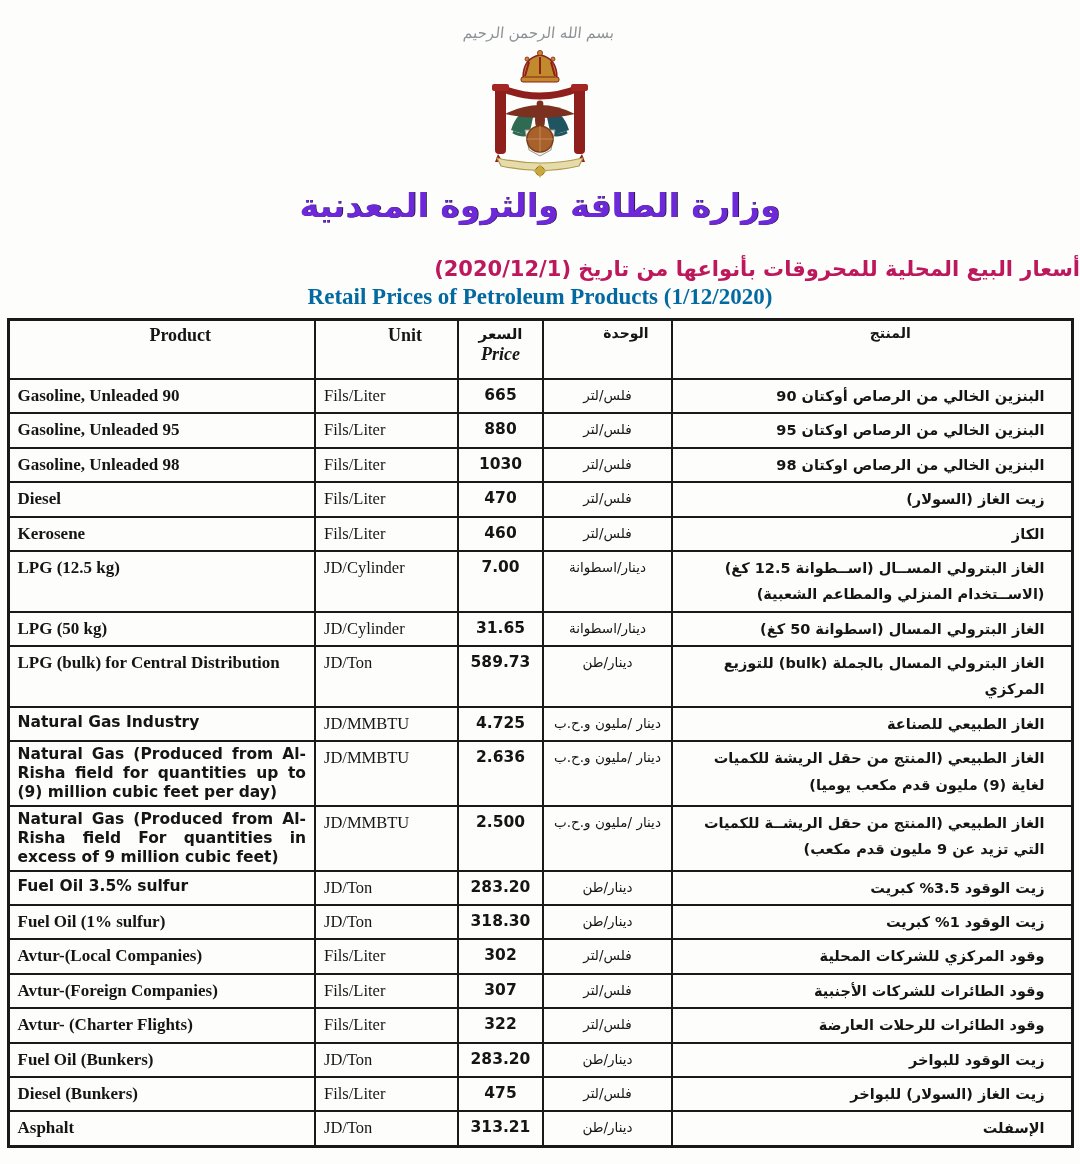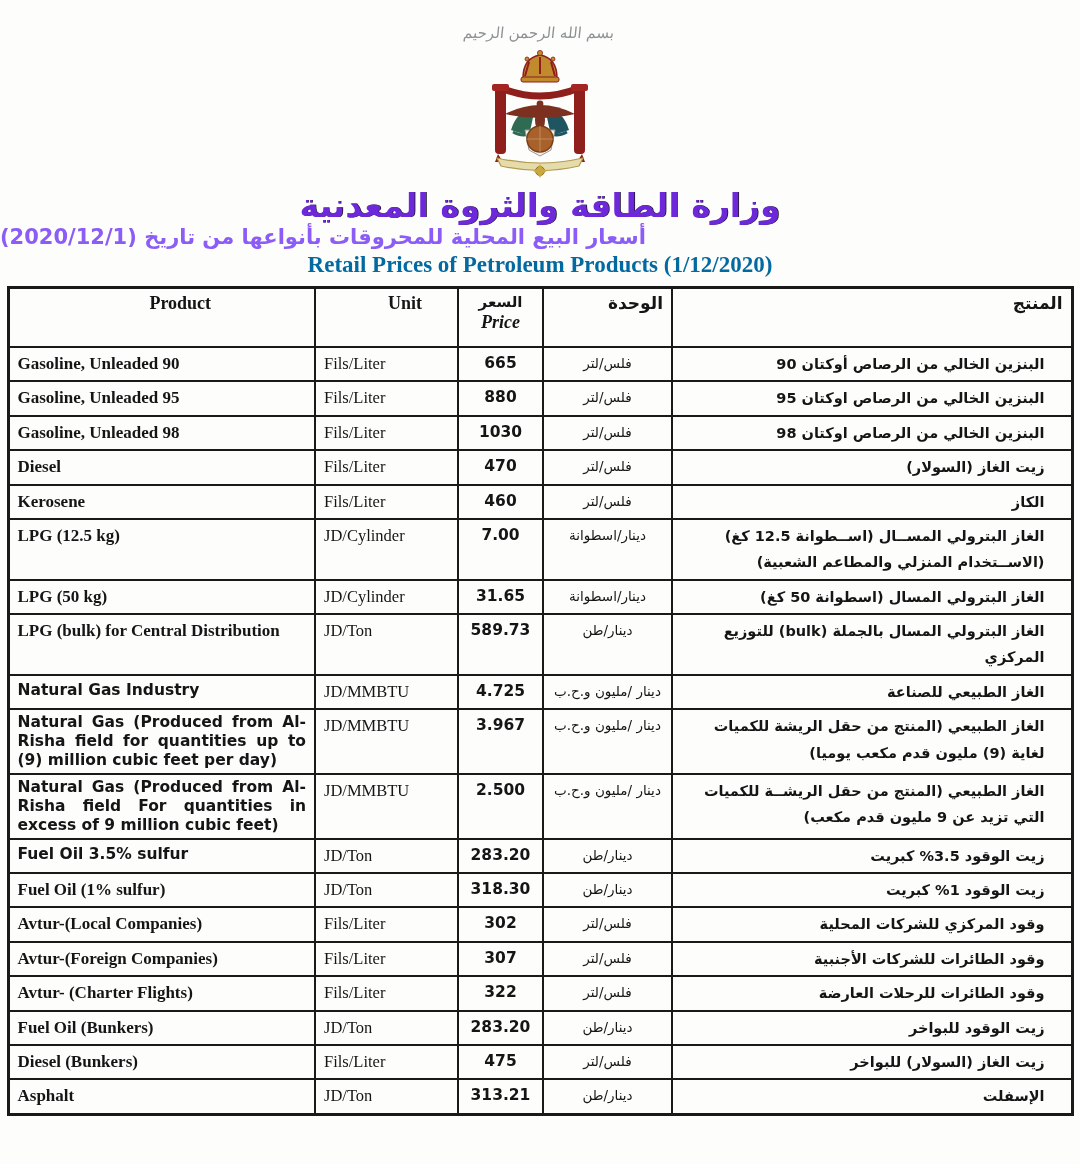--- a/index.html
+++ b/index.html
@@ -12,37 +12,37 @@
     font-family:"DejaVu Sans", sans-serif; font-size:15px;
     transform:skewX(-6deg); direction:rtl;
   }
   .emblem-wrap { text-align:center; margin-top:4px; height:132px; }
   .ministry {
     text-align:center; direction:rtl; font-family:"DejaVu Sans", sans-serif;
     font-weight:bold; font-size:33px; color:#6d28d9; margin-top:8px;
     text-shadow:0.7px 0 0 #161616; letter-spacing:1px;
   }
   .title-ar {
-    text-align:left; direction:rtl; font-family:"DejaVu Sans", sans-serif;
-    font-weight:bold; font-size:21px; color:#8b5cf6;
+    text-align:right; direction:rtl; font-family:"DejaVu Sans", sans-serif;
+    font-weight:bold; font-size:21px; margin-top:32px; color:#be185d;
   }
   .title-en {
     text-align:center; font-family:"Liberation Serif", serif;
     font-weight:bold; font-size:23px; margin-top:3px; color:#0369a1;
   }
   table.prices {
     border-collapse:collapse; margin:8px auto 0; width:1064px;
     table-layout:fixed; border:3px solid #191919;
   }
   th, td { border:2px solid #191919; vertical-align:top; padding:3px 8px; }
   thead th {
     font-family:"Liberation Serif", serif; font-weight:bold; font-size:18px;
     text-align:center; height:50px; vertical-align:top; padding-top:4px;padding-left:45px;
   }
-  thead th.ar { font-family:"DejaVu Sans", sans-serif; font-size:17px; direction:rtl;text-align:right; }
+  thead th.ar { font-family:"DejaVu Sans", sans-serif; font-size:14px; direction:rtl; }
   th.h-price { padding:4px 2px 2px; }
   th.h-price .pa {
     font-family:"DejaVu Sans", sans-serif; font-size:15px; font-weight:bold; direction:rtl;
   }
   th.h-price .pe {
     font-family:"Liberation Serif", serif; font-size:18px; font-weight:bold; margin-top:1px;font-style:italic;
   }
   .c-prod-en {
     font-family:"Liberation Serif", serif; font-weight:bold; font-size:17px;
     line-height:1.5; white-space:nowrap; overflow:hidden;
@@ -207,21 +207,21 @@
         <tr>
           <td class="c-prod-en sans" dir="ltr">Natural Gas Industry</td>
           <td class="c-unit-en" dir="ltr">JD/MMBTU</td>
           <td class="c-price" dir="ltr">4.725</td>
           <td class="c-unit-ar" dir="rtl">دينار /مليون و.ح.ب</td>
           <td class="c-prod-ar" dir="rtl">الغاز الطبيعي للصناعة</td>
         </tr>
         <tr>
           <td class="c-prod-en sans just" dir="ltr">Natural Gas (Produced from Al-Risha field for quantities up to (9) million cubic feet per day)</td>
           <td class="c-unit-en" dir="ltr">JD/MMBTU</td>
-          <td class="c-price" dir="ltr">3.967</td>
+          <td class="c-price" dir="ltr">2.636</td>
           <td class="c-unit-ar" dir="rtl">دينار /مليون و.ح.ب</td>
           <td class="c-prod-ar" dir="rtl">الغاز الطبيعي (المنتج من حقل الريشة للكميات لغاية (9) مليون قدم مكعب يوميا)</td>
         </tr>
         <tr>
           <td class="c-prod-en sans just" dir="ltr">Natural Gas (Produced from Al-Risha field For quantities in excess of 9 million cubic feet)</td>
           <td class="c-unit-en" dir="ltr">JD/MMBTU</td>
           <td class="c-price" dir="ltr">2.500</td>
           <td class="c-unit-ar" dir="rtl">دينار /مليون و.ح.ب</td>
           <td class="c-prod-ar" dir="rtl">الغاز الطبيعي (المنتج من حقل الريشــة للكميات التي تزيد عن 9 مليون قدم مكعب)</td>
         </tr>

